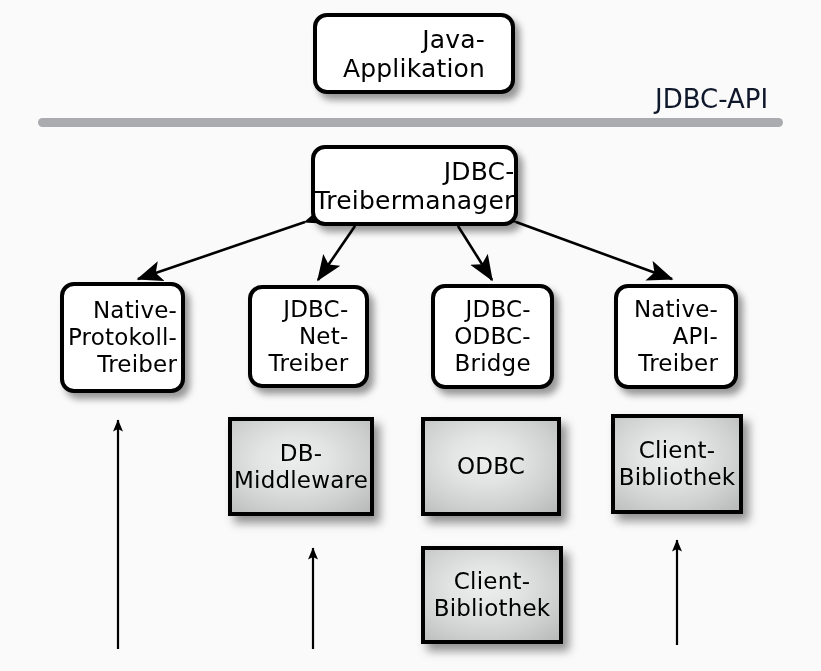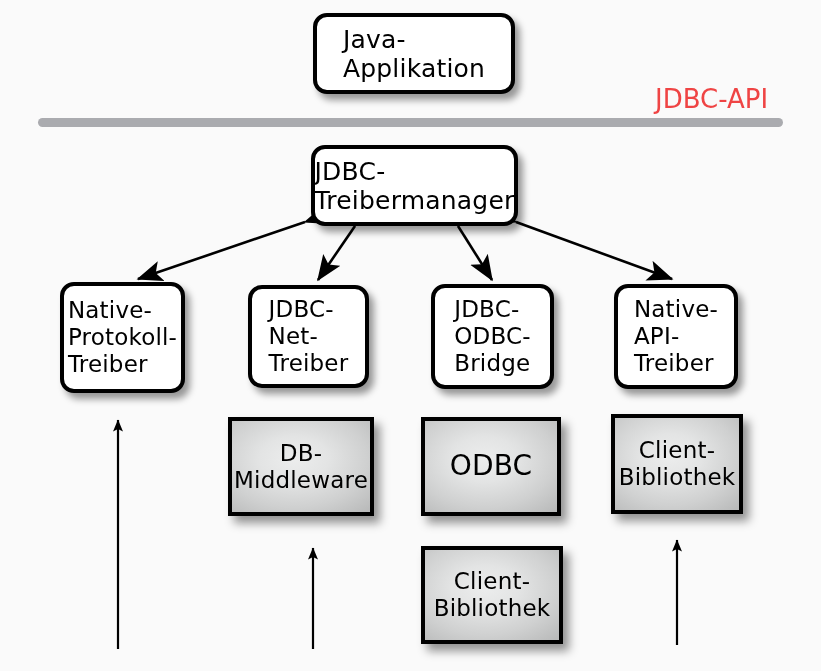--- a/index.html
+++ b/index.html
@@ -27,21 +27,21 @@
   
   .node {
     position: absolute;
     box-sizing: border-box;
     background: #ffffff;
     border: 4px solid #000000;
     border-radius: 14px;
     display: flex;
     align-items: center;
     justify-content: center;
-    text-align: left;
+    text-align: right;
     color: #000;
     line-height: 1.16;
     box-shadow: 5px 6px 7px rgba(0,0,0,0.40);
     z-index: 3;
     white-space: pre-line;
     letter-spacing: 0.2px;
   }
 
   
   .gbox {
@@ -64,21 +64,21 @@
 
   
   .apibar {
     position: absolute;
     background: #aaabaf;
     border-radius: 5px;
     z-index: 1;
   }
   .apilabel {
     position: absolute;
-    color: #ef4444;
+    color: #0f172a;
     white-space: nowrap;
     z-index: 2;
   }
 </style>
 </head>
 <body>
 
 <div id="canvas">
 
   <svg class="layer" viewBox="0 0 821 671">
@@ -142,21 +142,21 @@
 ODBC-
 Bridge</div>
 
   <div class="node" style="left:614px; top:284px; width:124px; height:105px; font-size:23px;">Native-
 API-
 Treiber</div>
 
   <div class="gbox" style="left:228px; top:417px; width:146px; height:99px; font-size:23px;">DB-
 Middleware</div>
 
-  <div class="gbox" style="left:421px; top:417px; width:140px; height:99px; font-size:28px;">ODBC</div>
+  <div class="gbox" style="left:421px; top:417px; width:140px; height:99px; font-size:23px;">ODBC</div>
 
   <div class="gbox" style="left:611px; top:414px; width:132px; height:100px; font-size:23px;">Client-
 Bibliothek</div>
 
   <div class="gbox" style="left:421px; top:546px; width:142px; height:98px; font-size:23px;">Client-
 Bibliothek</div>
 
 </div>
 
 </body></html>

